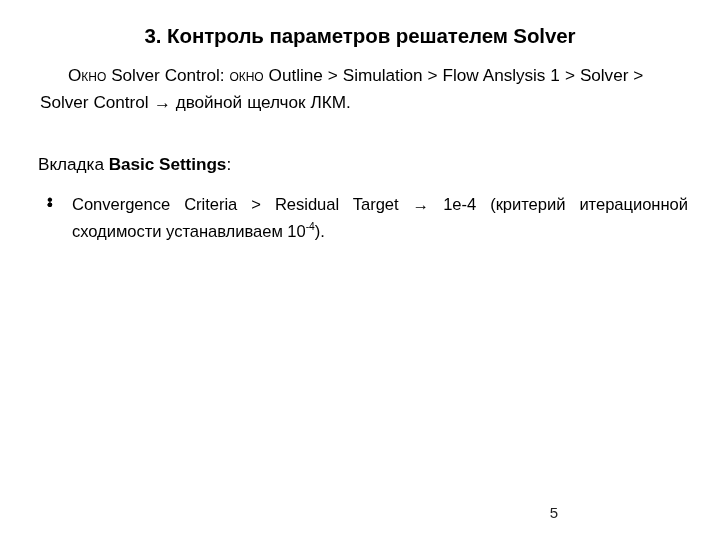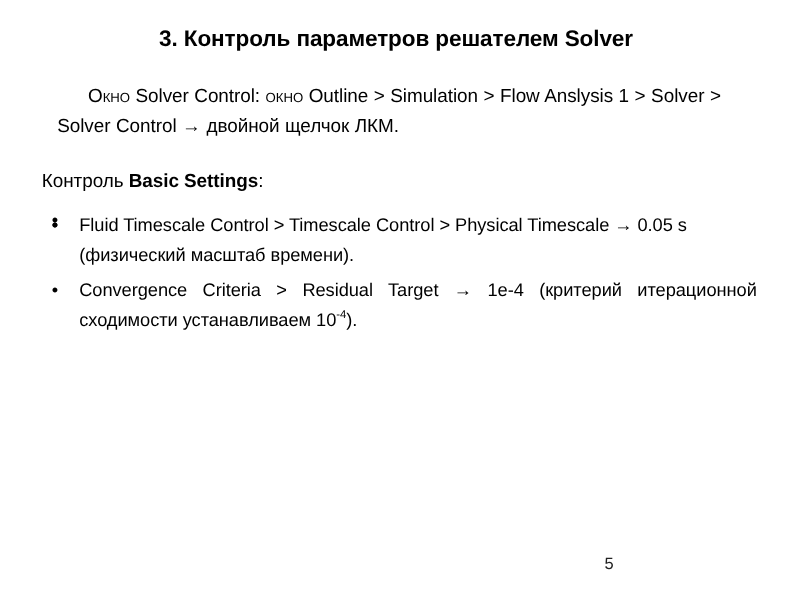--- a/index.html
+++ b/index.html
@@ -41,21 +41,21 @@
   }
 
   
   .intro-block {
     position: absolute;
     left: 36px;
     top: 58px;
     width: 652px;
   }
   .intro-para {
-    margin: 16px;
+    margin: 4px;
     font-size: 17.2px;
     line-height: 27px;
     text-indent: 28px;
     text-align: left;
     letter-spacing: -0.05px;
     word-spacing: 0.3px;
   }
   .smallcaps {
     font-variant: small-caps;
   }
@@ -123,35 +123,34 @@
 <body>
 
 <div class="slide">
 
   <div class="slide-title">3. Контроль параметров решателем Solver</div>
 
   <div class="intro-block">
     <p class="intro-para"><span class="smallcaps">О</span><span class="smallcaps">кно</span><span> Solver Control: </span><span class="smallcaps">о</span><span class="smallcaps">кно</span><span> Outline &gt; Simulation &gt; Flow Anslysis 1 &gt; Solver &gt; Solver Control → двойной щелчок ЛКМ.</span></p>
   </div>
 
-  <div class="section-label"><span>Контроль </span><b>Basic Settings</b><span>:</span></div>
+  <div class="section-label"><span>Вкладка </span><b>Basic Settings</b><span>:</span></div>
 
   <ul class="bullet-list">
 
     <li class="bullet-item nojustify">
       <span class="bullet-marker">•</span>
     </li>
 
     <li class="bullet-item">
       <span class="bullet-marker">•</span>
     </li>
 
     <li class="bullet-item nojustify">
       <span class="bullet-marker">•</span>
-      <span>Fluid Timescale Control &gt; Timescale Control &gt; Physical Timescale → 0.05 s (физический масштаб времени).</span>
     </li>
 
     <li class="bullet-item">
       <span class="bullet-marker">•</span>
       <span>Convergence Criteria &gt; Residual Target → 1e-4 (критерий итерационной сходимости устанавливаем 10</span><sup>-4</sup><span>).</span>
     </li>
 
   </ul>
 
   <div class="page-number">5</div>

